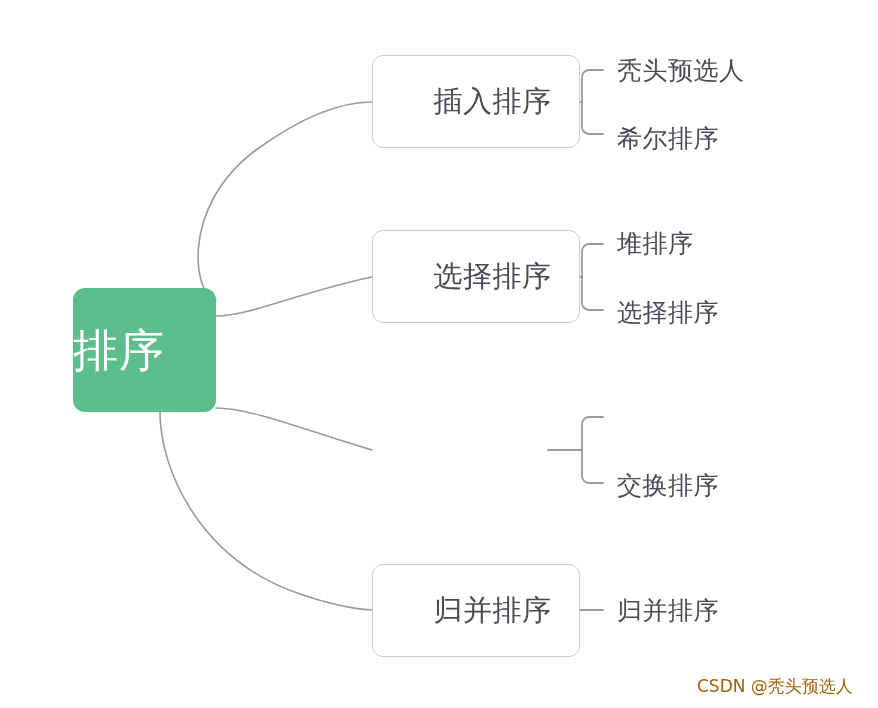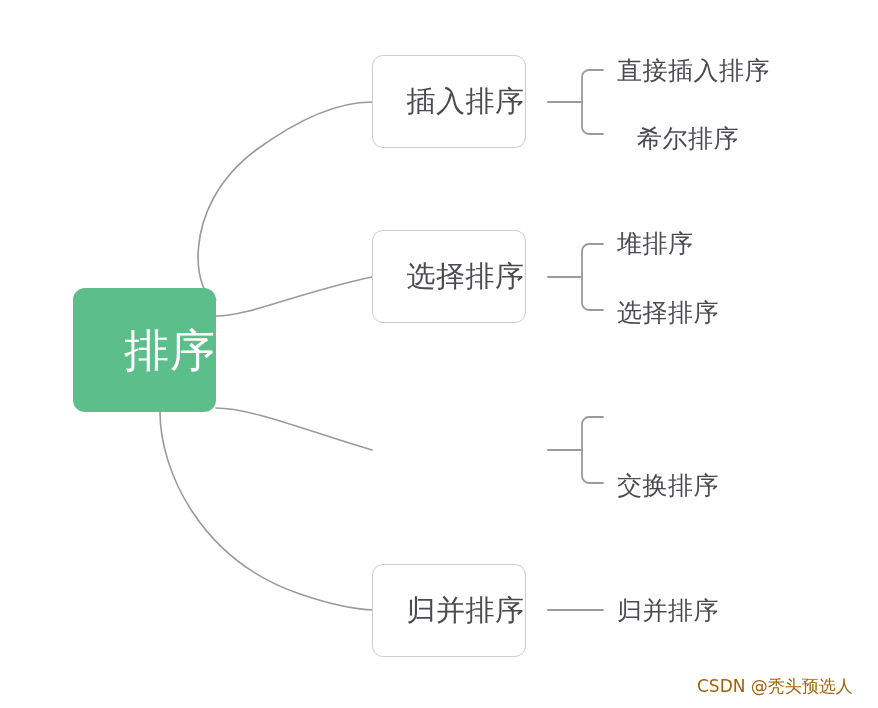--- a/index.html
+++ b/index.html
@@ -29,34 +29,34 @@
   .node-root {
     position: absolute;
     left: 73px;
     top: 288px;
     width: 143px;
     height: 124px;
     background: #5CBE8B;
     border-radius: 12px;
     display: flex;
     align-items: center;
-    justify-content: flex-end;
+    justify-content: flex-start;
     box-sizing: border-box;
   }
   .node-root-label {
     color: #ffffff;
     font-size: 45px;
     line-height: 1;
     letter-spacing: 1px;
     white-space: nowrap;
   }
   .node-branch {
     position: absolute;
     left: 372px;
-    width: 154px;
+    width: 208px;
     height: 93px;
     background: #ffffff;
     border: 1.4px solid #cccccc;
     border-radius: 11px;
     display: flex;
     align-items: center;
     justify-content: center;
     box-sizing: border-box;
     padding-left: 33px;
   }
@@ -119,22 +119,22 @@
   <div class="node-branch" style="top:55px;">
     <span class="node-branch-label">插入排序</span>
   </div>
   <div class="node-branch" style="top:230px;">
     <span class="node-branch-label">选择排序</span>
   </div>
   <div class="node-branch" style="top:564px;">
     <span class="node-branch-label">归并排序</span>
   </div>
 
-  <div class="leaf-label" style="left:617px; top:70px;">直接插入排序</div>
-  <div class="leaf-label" style="left:617px; top:138px;margin-left:20px;">希尔排序</div>
+  <div class="leaf-label" style="left:617px; top:70px;">秃头预选人</div>
+  <div class="leaf-label" style="left:617px; top:138px;">希尔排序</div>
 
   <div class="leaf-label" style="left:617px; top:243px;">堆排序</div>
   <div class="leaf-label" style="left:617px; top:312px;">选择排序</div>
 
   <div class="leaf-label" style="left:617px; top:485px;">交换排序</div>
 
   <div class="leaf-label" style="left:617px; top:610px;">归并排序</div>
 
   <div class="watermark">CSDN @秃头预选人</div>
 

